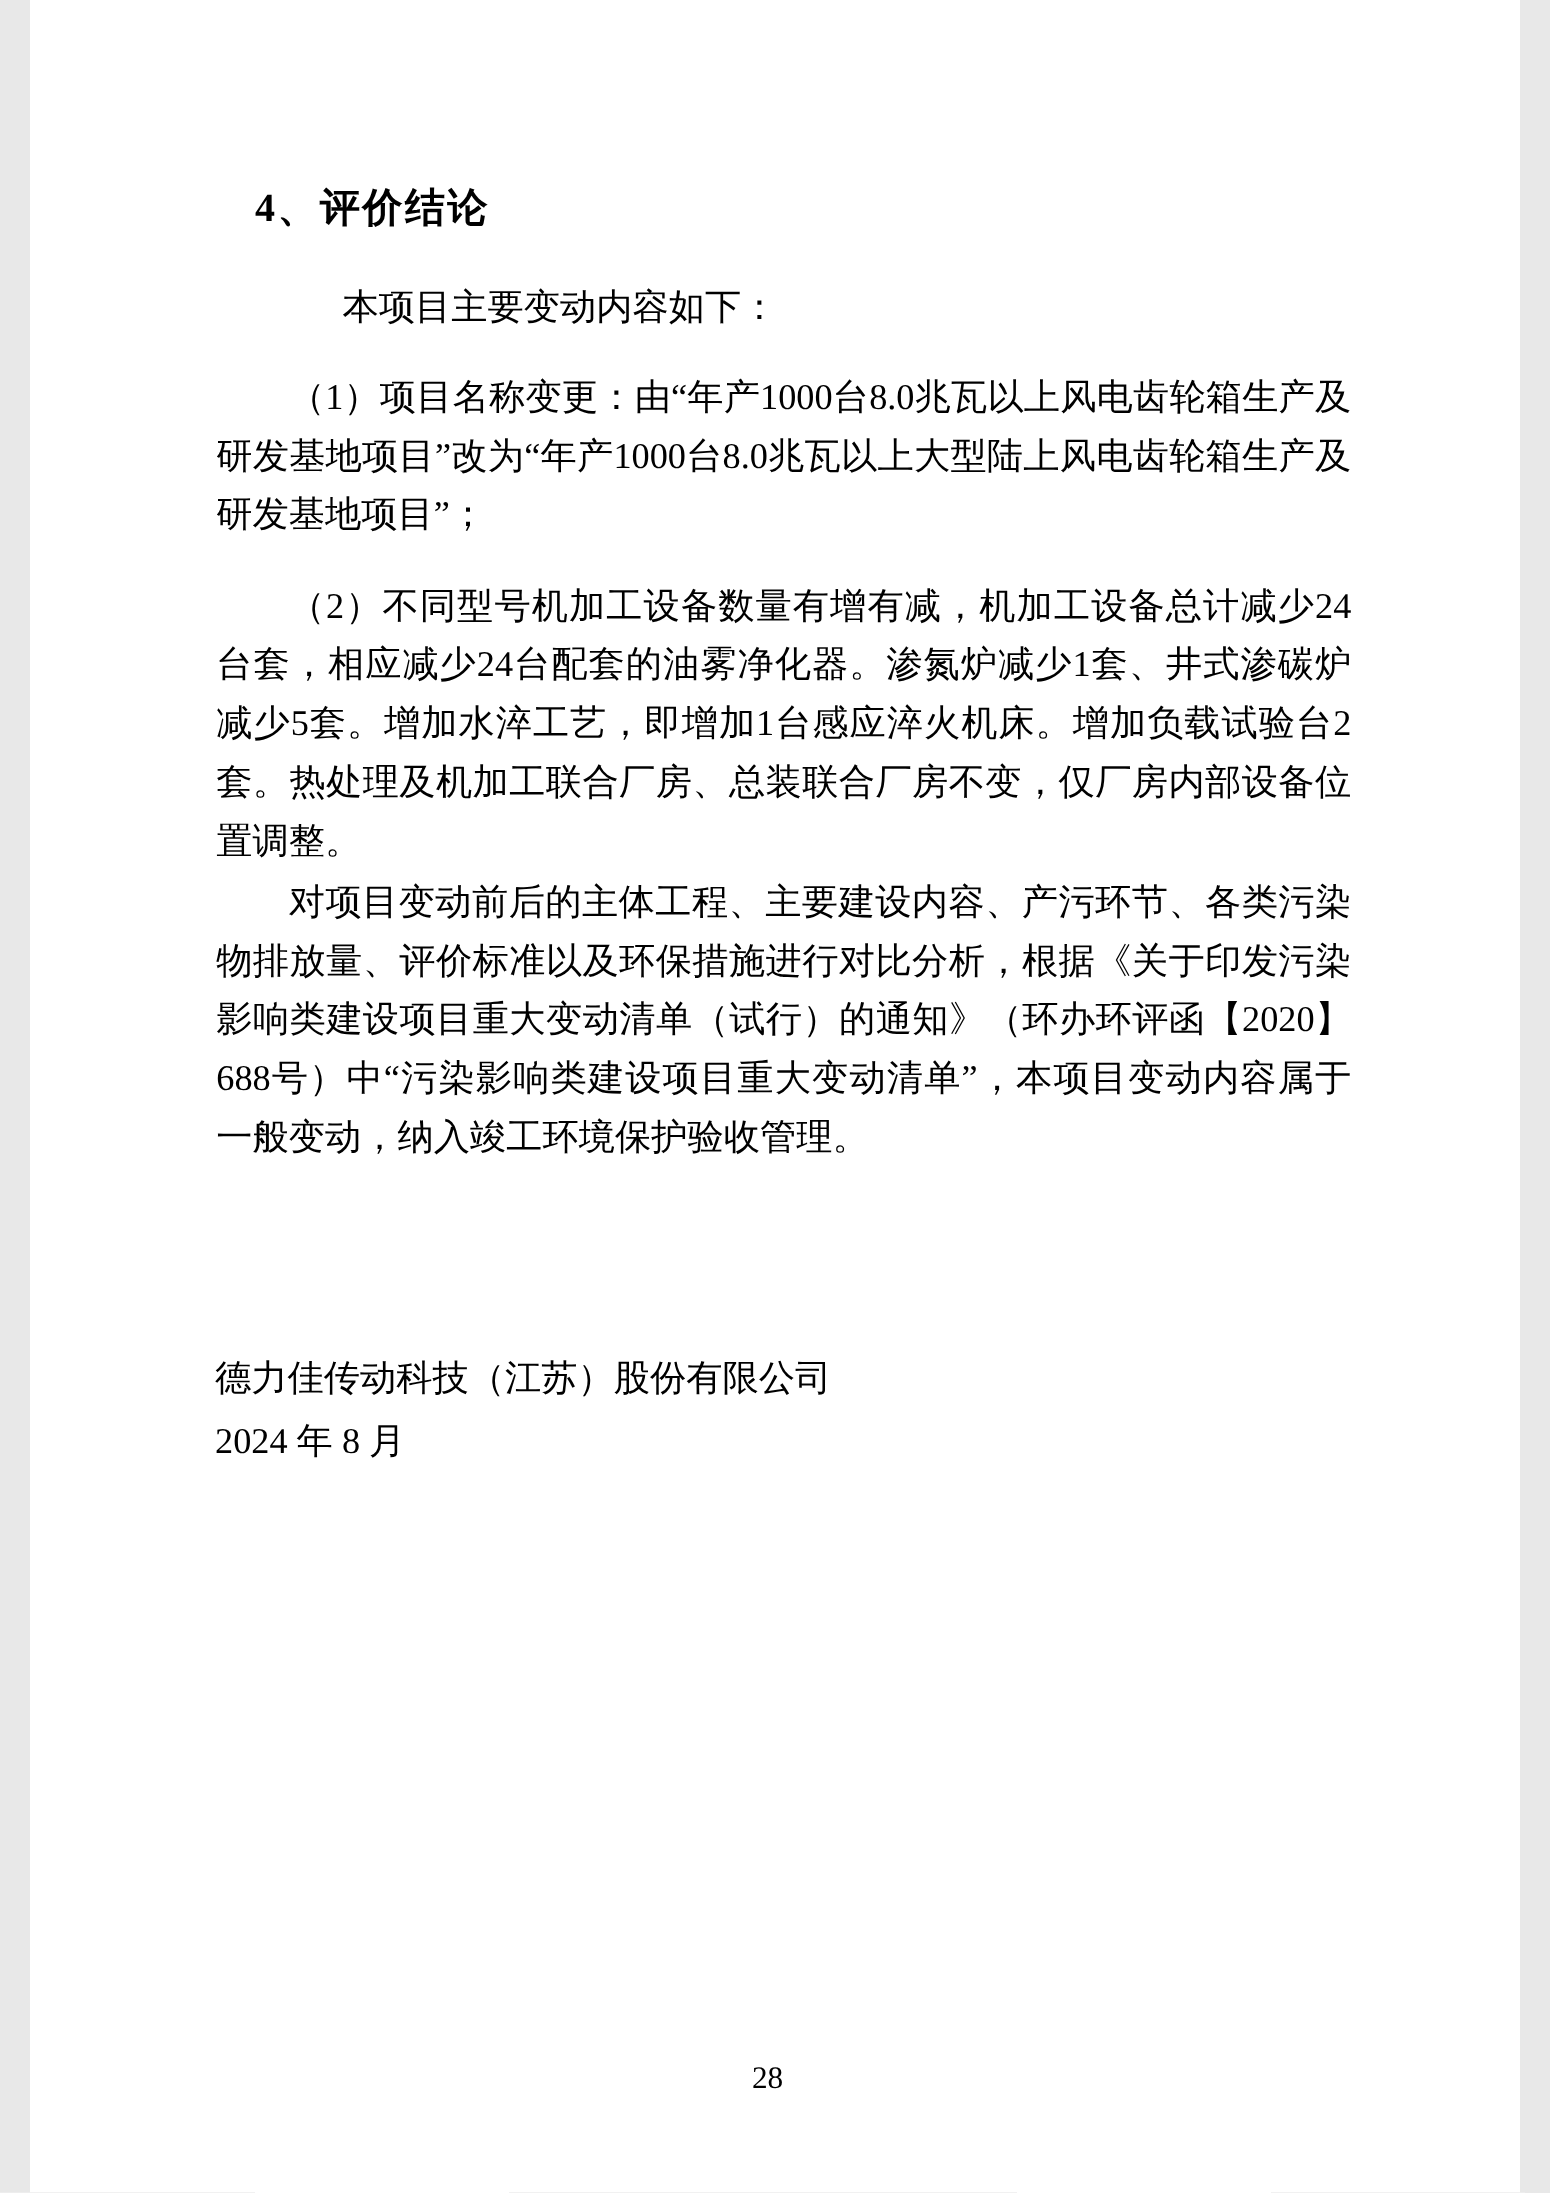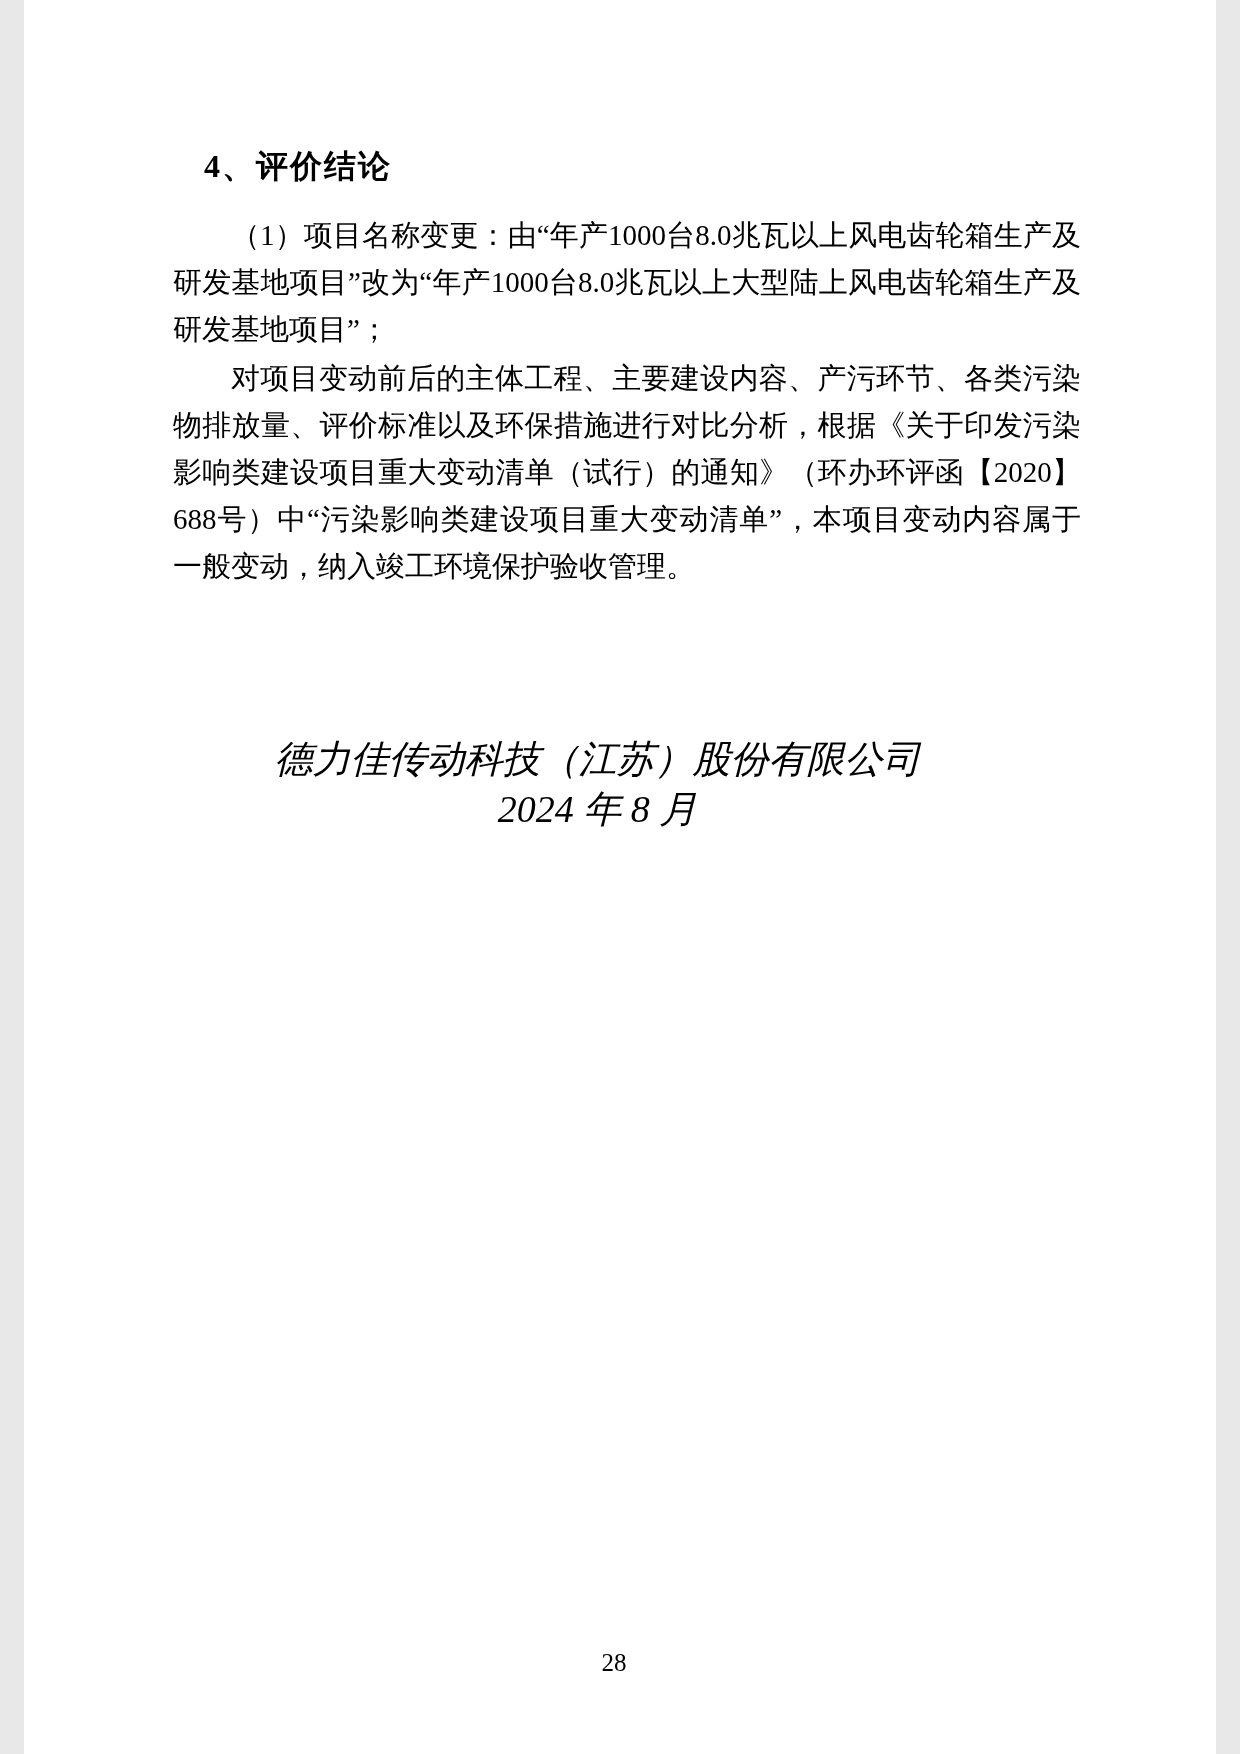--- a/index.html
+++ b/index.html
@@ -38,47 +38,48 @@
   }
   .para {
     margin: 1px;
     text-indent: 58px;
   }
   .para-1 { margin-top: 25px; }
   .para-2 { margin-top: 26px; }
   .para-3 { margin-top: 2px; }
   .signature {
     margin-top: 144px;
-    text-align: center;
+    text-align: left;
     padding-right: 59px;
-    font-size: 38px;
+    font-size: 29px;
     line-height: 50px;
-    font-style: italic;
   }
   .signature p { margin: 0; }
   .page-number {
     position: absolute;
     top: 1648px;
     left: 0;
     right: 12px;
     text-align: center;
     font-size: 25px;
     line-height: 30px;
   }
 </style>
 </head>
 <body>
 
 <div class="page">
 
   <h1 class="heading">4、评价结论</h1>
 
+  <p class="body-text intro">本项目主要变动内容如下：</p>
 
   <p class="body-text para para-1">（1）项目名称变更：由“年产1000台8.0兆瓦以上风电齿轮箱生产及研发基地项目”改为“年产1000台8.0兆瓦以上大型陆上风电齿轮箱生产及研发基地项目”；</p>
 
+  <p class="body-text para para-2">（2）不同型号机加工设备数量有增有减，机加工设备总计减少24台套，相应减少24台配套的油雾净化器。渗氮炉减少1套、井式渗碳炉减少5套。增加水淬工艺，即增加1台感应淬火机床。增加负载试验台2套。热处理及机加工联合厂房、总装联合厂房不变，仅厂房内部设备位置调整。</p>
 
   <p class="body-text para para-3">对项目变动前后的主体工程、主要建设内容、产污环节、各类污染物排放量、评价标准以及环保措施进行对比分析，根据《关于印发污染影响类建设项目重大变动清单（试行）的通知》（环办环评函【2020】688号）中“污染影响类建设项目重大变动清单”，本项目变动内容属于一般变动，纳入竣工环境保护验收管理。</p>
 
   <div class="signature">
     <p>德力佳传动科技（江苏）股份有限公司</p>
     <p>2024 年 8 月</p>
   </div>
 
   <div class="page-number">28</div>
 

